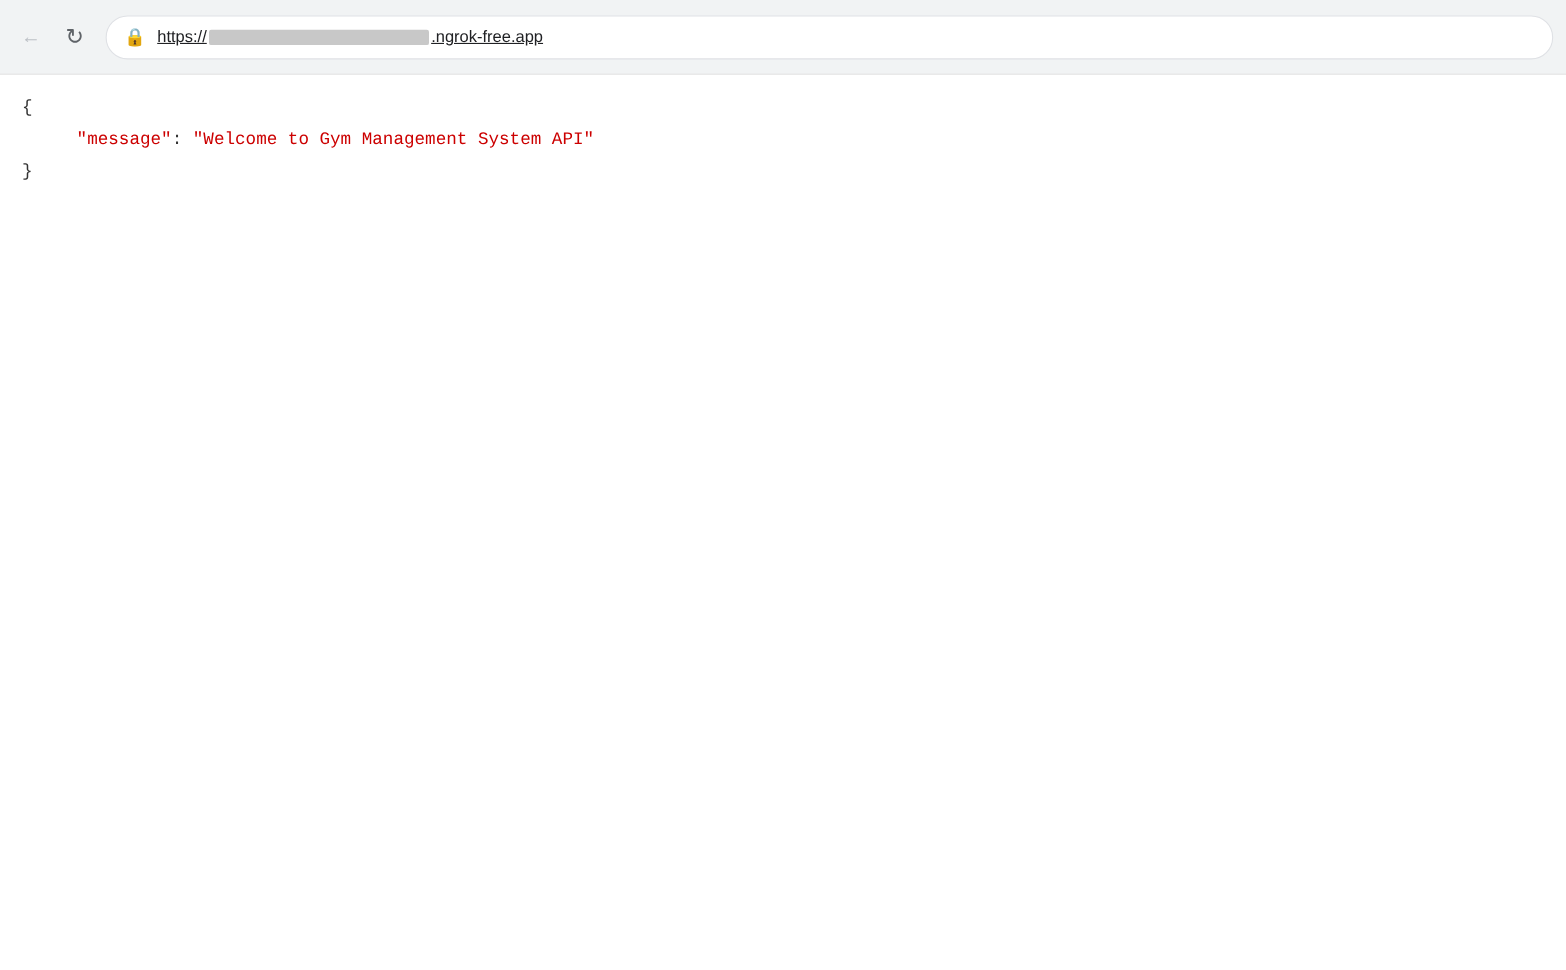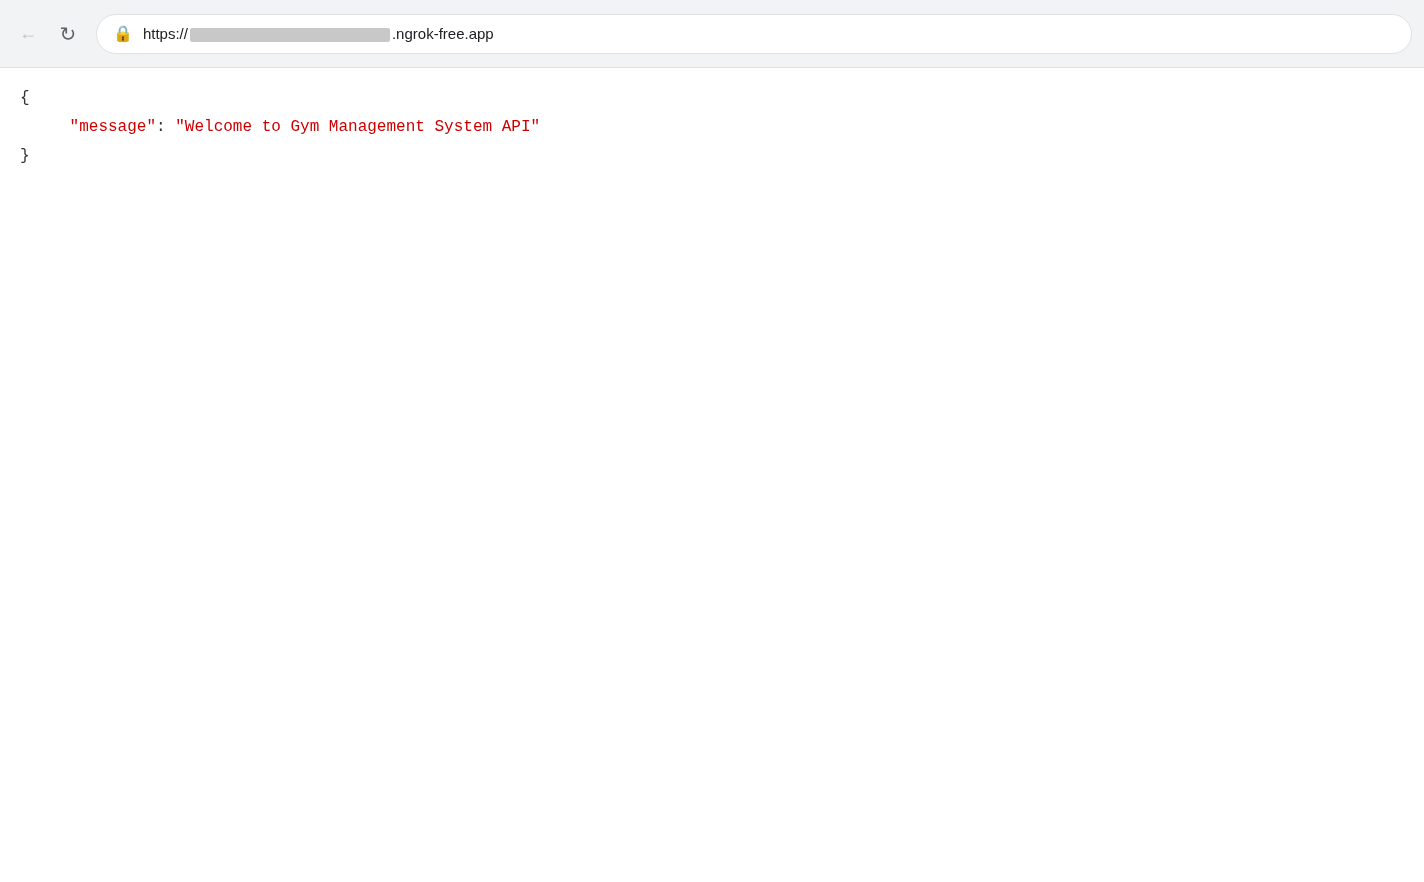--- a/index.html
+++ b/index.html
@@ -67,20 +67,21 @@
     .lock-icon {
       color: #5f6368;
       font-size: 16px;
       flex-shrink: 0;
     }
 
     .url-text {
       font-size: 15px;
       color: #202124;
       font-family: Arial, sans-serif;
+      text-decoration: underline;
     }
 
     .url-redacted {
       display: inline-block;
       width: 200px;
       height: 14px;
       background: #c8c8c8;
       border-radius: 2px;
       vertical-align: middle;
       margin: 0 2px;

